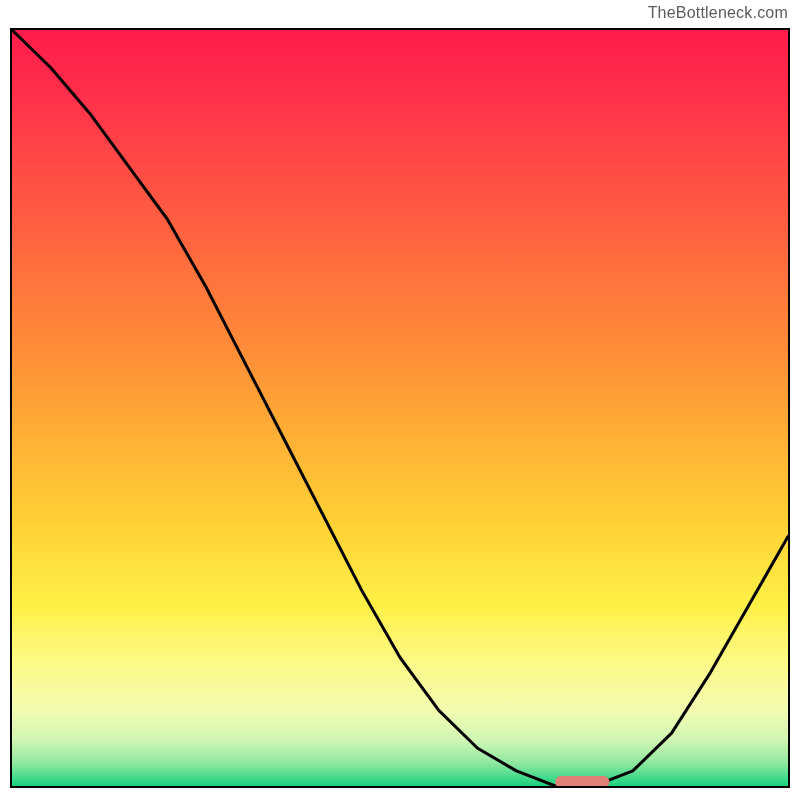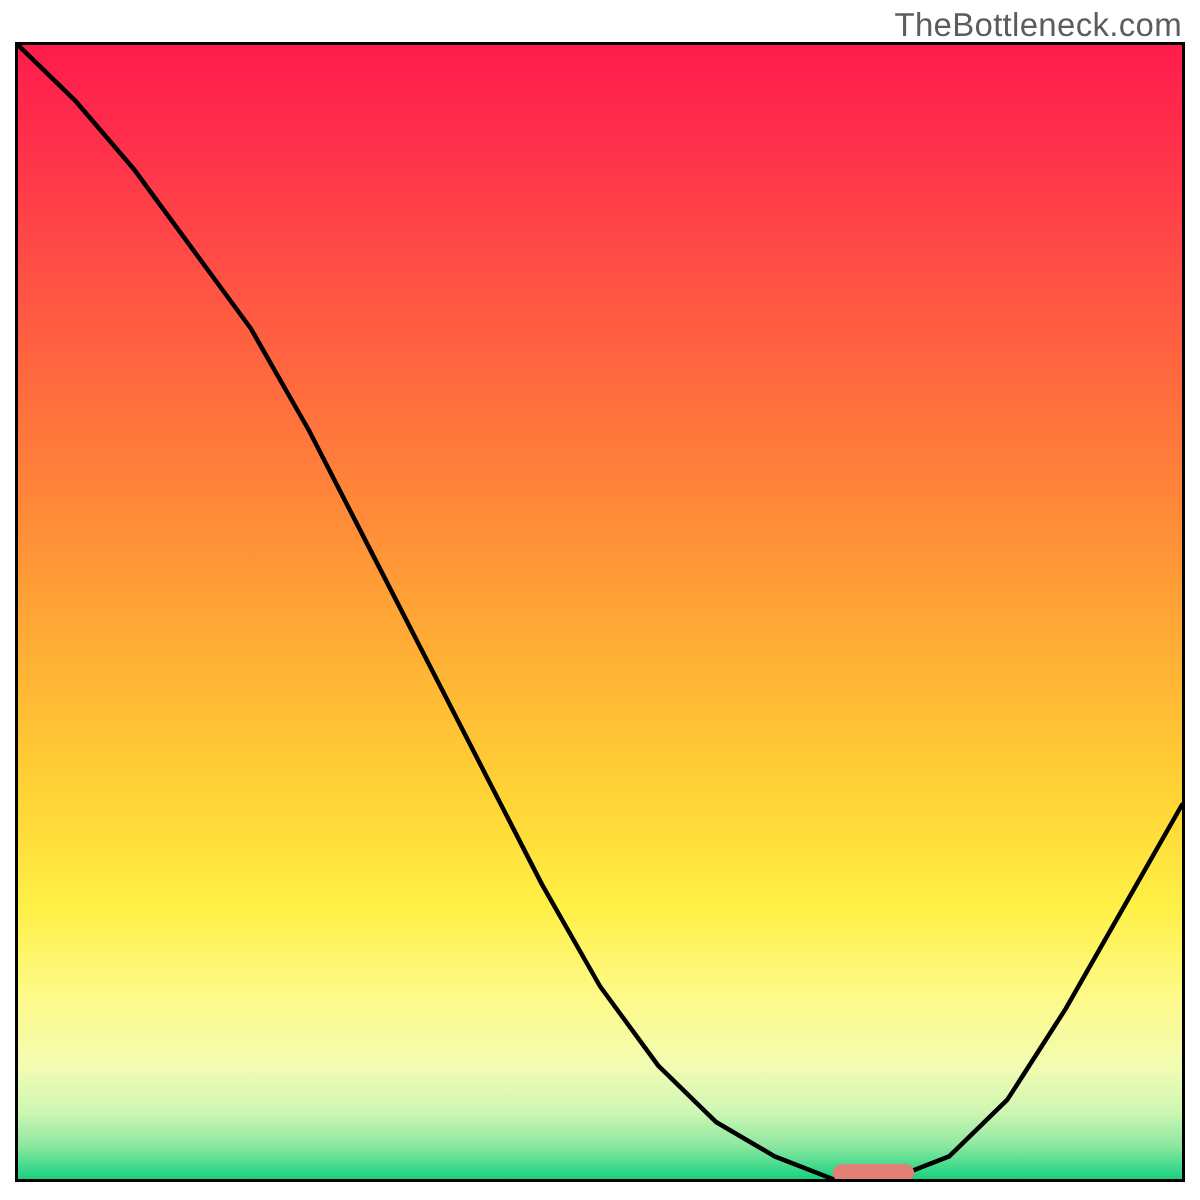--- a/index.html
+++ b/index.html
@@ -50,21 +50,21 @@
     left: 0;
     top: 0;
     width: 100%;
     height: 100%;
   }
   .watermark {
     position: absolute;
     top: 4px;
     right: 12px;
     color: #5c5c5c;
-    font-size: 22px;
+    font-size: 16px;
     font-weight: 500;
     letter-spacing: 0.2px;
   }
 </style>
 </head>
 <body>
 
 <div class="watermark">TheBottleneck.com</div>
 
 <div class="chart-frame">

